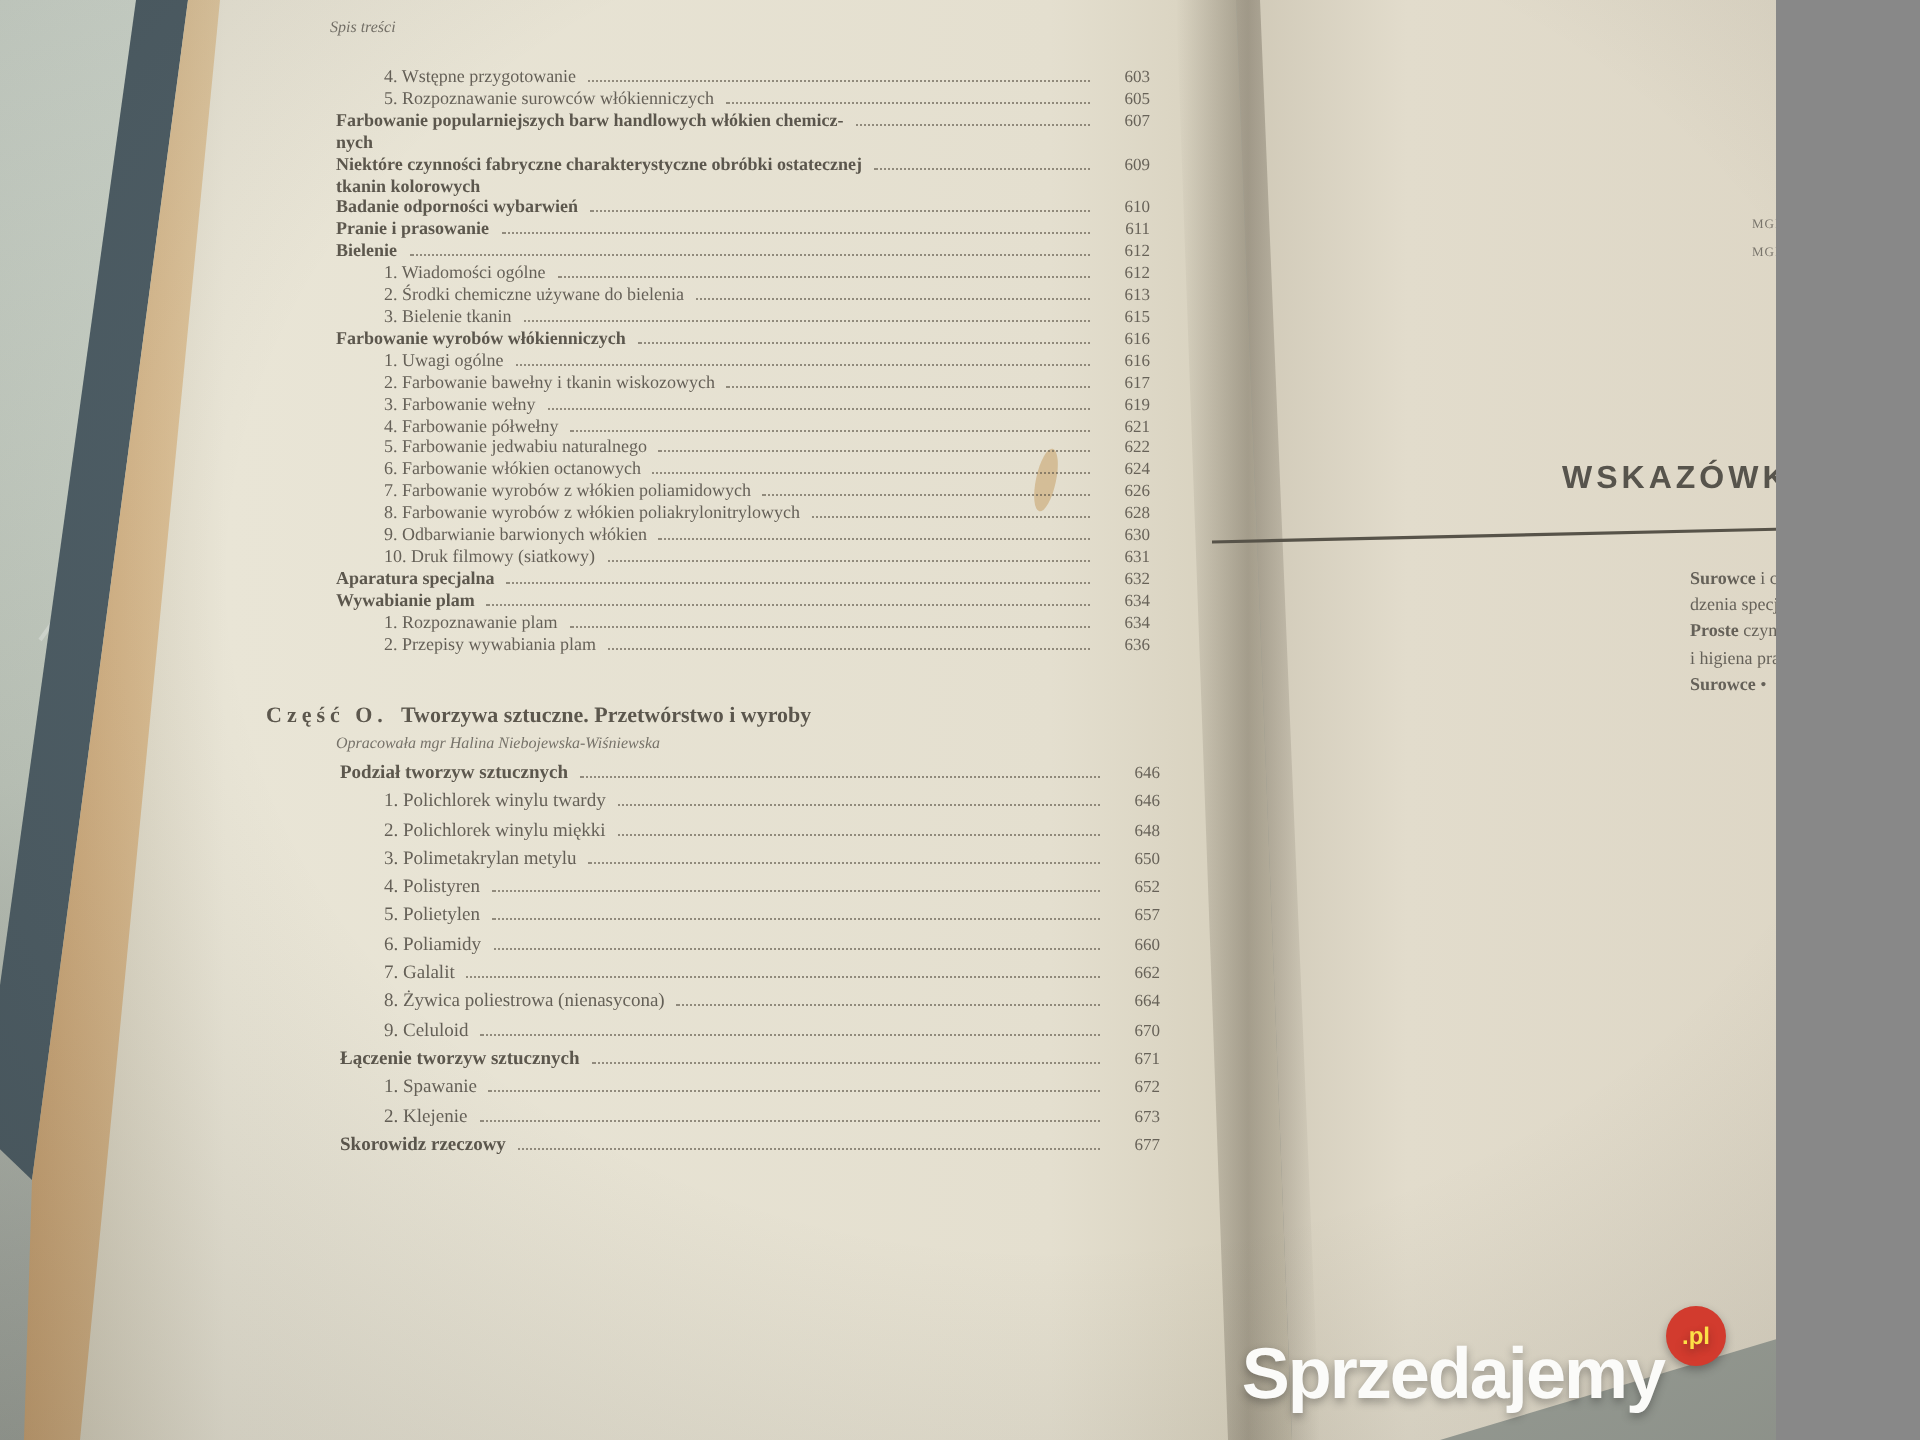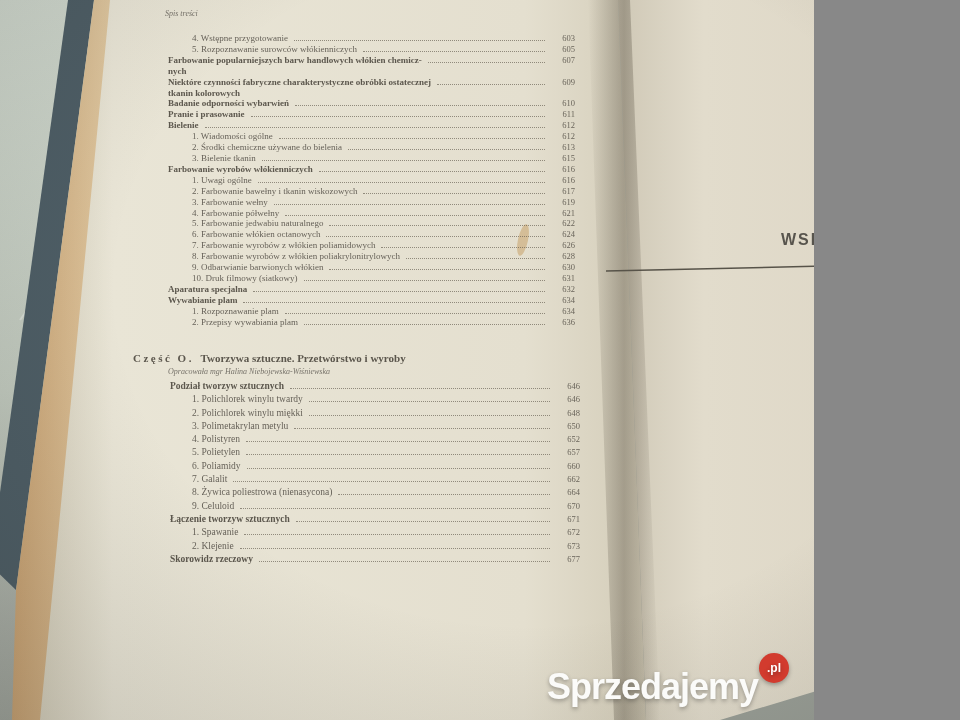--- a/index.html
+++ b/index.html
@@ -1,16 +1,16 @@
 <!DOCTYPE html>
 <html><head>
 <meta charset="utf-8">
 <style>
   html,body{margin:0;padding:0;background:#888;}
-  .photo{position:relative;width:814px;height:720px;overflow:hidden;
+  .photo{position:relative;width:888px;height:720px;overflow:hidden;
          font-family:"Liberation Serif", serif;}
   .scene{position:absolute;left:0;top:0;z-index:0;}
 
   
   .ltext{position:absolute;left:0;top:0;width:960px;height:720px;z-index:2;
          color:#57524a;filter:blur(.3px);opacity:.9;}
   .run-head{position:absolute;left:165px;top:9px;font-style:italic;font-size:8px;color:#6a665e;}
   .toc-main{position:absolute;left:168px;top:33px;width:407px;}
   .toc-main .row{line-height:10.9px;font-size:9px;}
   .section{position:absolute;left:133px;top:352px;width:447px;}
@@ -39,21 +39,21 @@
                 font-size:16px;letter-spacing:2px;color:#45423c;white-space:nowrap;}
   .rpara{position:absolute;left:845px;top:283px;width:130px;font-size:9px;
          line-height:13.2px;white-space:nowrap;}
   .rpara .pb{font-weight:700;}
 
   
   .wm{position:absolute;right:56px;bottom:12px;z-index:4;
       font-family:"Liberation Sans", sans-serif;font-weight:700;font-size:36px;
       letter-spacing:-1px;color:#fbfbf9;text-shadow:0 2px 4px rgba(30,30,30,.35);}
   .wm .badge{position:absolute;right:-31px;top:-13px;width:30px;height:30px;border-radius:50%;
-      background:#d23b2e;color:#ffffff;font-size:12px;letter-spacing:0;
+      background:#d23b2e;color:#fde047;font-size:12px;letter-spacing:0;
       display:flex;align-items:center;justify-content:center;
       box-shadow:0 2px 4px rgba(30,30,30,.35);}
 
   
   .vig{position:absolute;left:0;top:0;width:960px;height:720px;z-index:3;pointer-events:none;
        background:radial-gradient(ellipse at 55% 40%, rgba(0,0,0,0) 55%, rgba(35,35,30,.16) 100%);}
 </style>
 </head>
 <body>
 

